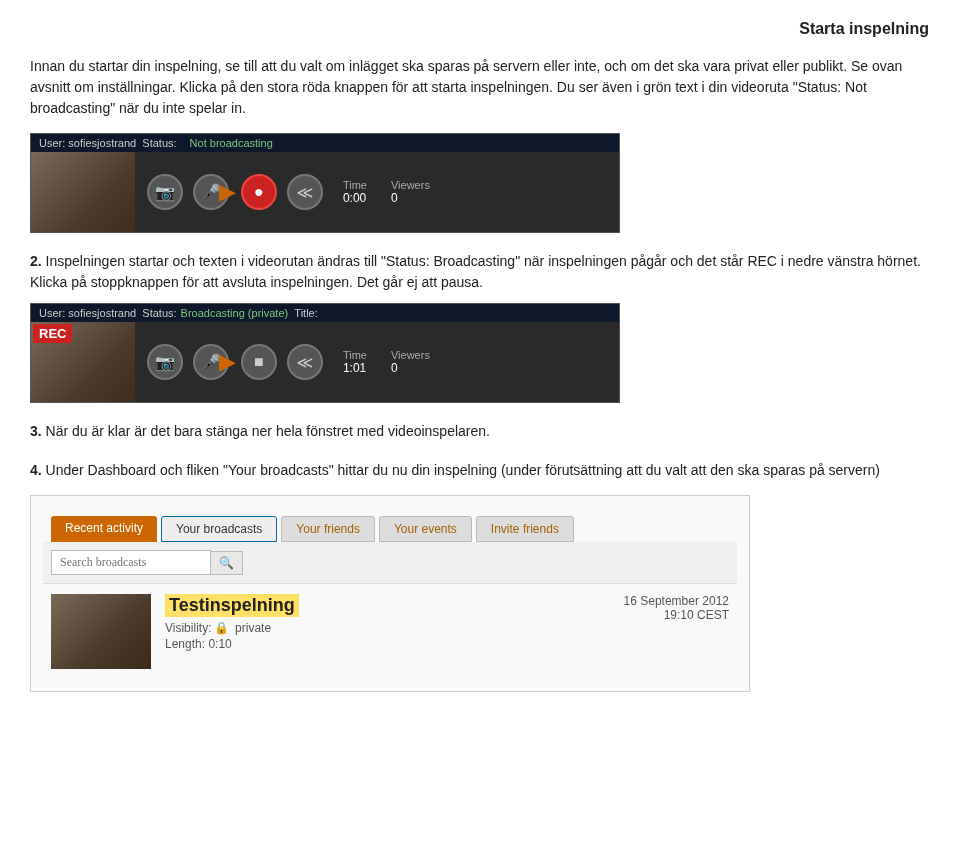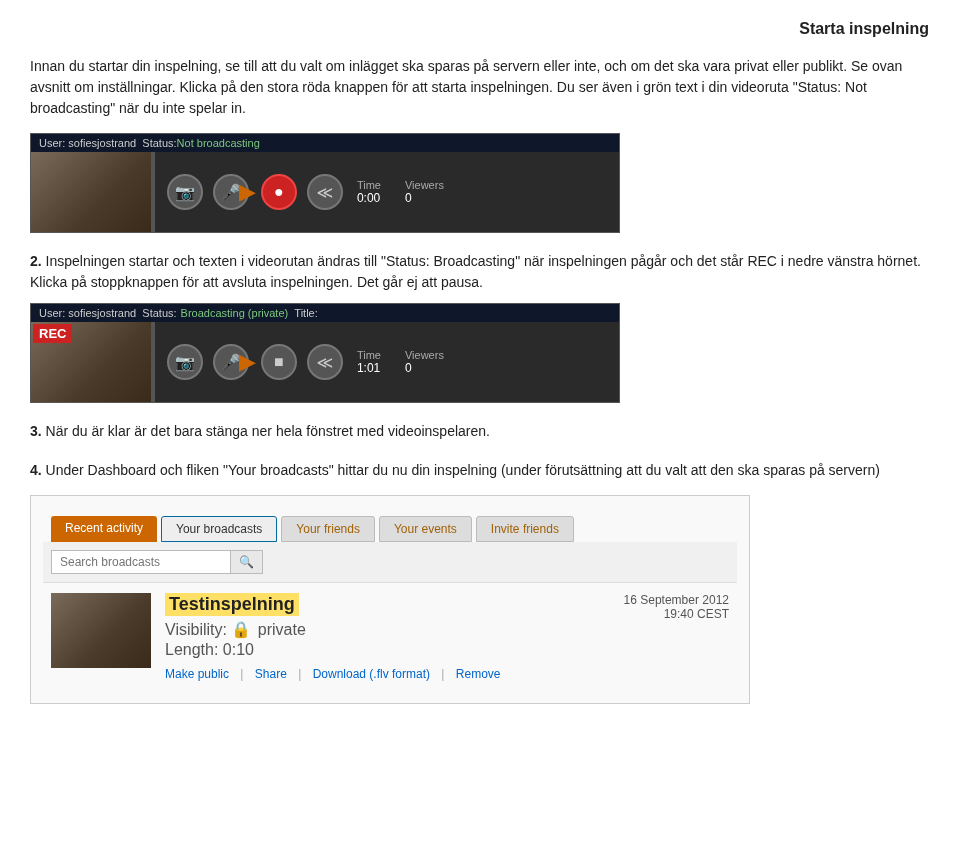--- a/index.html
+++ b/index.html
@@ -36,32 +36,32 @@
     .player-top-bar {
       background: #0f172a;
       color: #ccc;
       font-size: 11px;
       padding: 3px 8px;
       display: flex;
       align-items: center;
     }
     .player-top-bar .status-not {
       color: #7ec87e;
-      margin-left: 0;
+      margin-left: 13px;
     }
     .player-top-bar .status-broadcasting {
       color: #7ec87e;
       margin-left: 4px;
     }
     .player-main {
       display: flex;
       align-items: center;
     }
     .player-video {
-      width: 124px;
+      width: 104px;
       height: 80px;
       background: #555;
       position: relative;
       overflow: hidden;
     }
     .player-video-face {
       width: 120px;
       height: 80px;
       background: linear-gradient(135deg, #7a6a5a 0%, #4a3a2a 60%, #3a2a1a 100%);
     }
@@ -98,21 +98,21 @@
       color: #cc6600;
       font-size: 22px;
       margin-left: -20px;
       margin-right: -5px;
     }
     .player-info {
       display: flex;
       flex-direction: column;
       align-items: flex-start;
       gap: 4px;
-      margin-left: 4px;
+      margin-left: 10px;
     }
     .player-info-row {
       display: flex;
       gap: 24px;
     }
     .player-info-label {
       color: #aaa;
       font-size: 11px;
     }
     .player-info-value {
@@ -167,21 +167,22 @@
       display: flex;
       align-items: center;
       padding: 8px 8px;
       border-bottom: 1px solid #ddd;
       background: #f0f0f0;
     }
     .dash-search input {
       border: 1px solid #bbb;
       padding: 4px 8px;
       font-size: 12px;
-      width: 180px;
+      width: 160px;
+      font-family: Liberation Serif, serif;
     }
     .dash-search-btn {
       background: #e8e8e8;
       border: 1px solid #bbb;
       border-left: none;
       padding: 4px 8px;
       cursor: pointer;
       font-size: 12px;
     }
     .dash-broadcast-row {
@@ -201,21 +202,21 @@
     }
     .dash-title {
       font-weight: bold;
       font-size: 18px;
       background: #ffe066;
       display: inline-block;
       padding: 1px 4px;
       margin-bottom: 4px;
     }
     .dash-meta {
-      font-size: 16px;
+      font-size: 12px;
       color: #555;
       margin-bottom: 2px;
     }
     .dash-meta .lock-icon {
       color: #888;
       margin-right: 2px;
     }
     .dash-date {
       font-size: 12px;
       color: #555;
@@ -354,26 +355,20 @@
         <div class="dash-title">Testinspelning</div>
         <div class="dash-meta">
           <span>Visibility:</span>
           <span class="lock-icon">🔒</span>
           <span>private</span>
         </div>
         <div class="dash-meta">
           <span>Length:</span>
           <span>0:10</span>
         </div>
-        <div class="dash-actions">
-          <span>Make public</span>
-          <span>Share</span>
-          <span>Download (.flv format)</span>
-          <span>Remove</span>
-        </div>
       </div>
       <div class="dash-date">
         <div>16 September 2012</div>
-        <div>19:40 CEST</div>
+        <div>19:10 CEST</div>
       </div>
     </div>
   </div>
 </div>
 
 </body></html>

